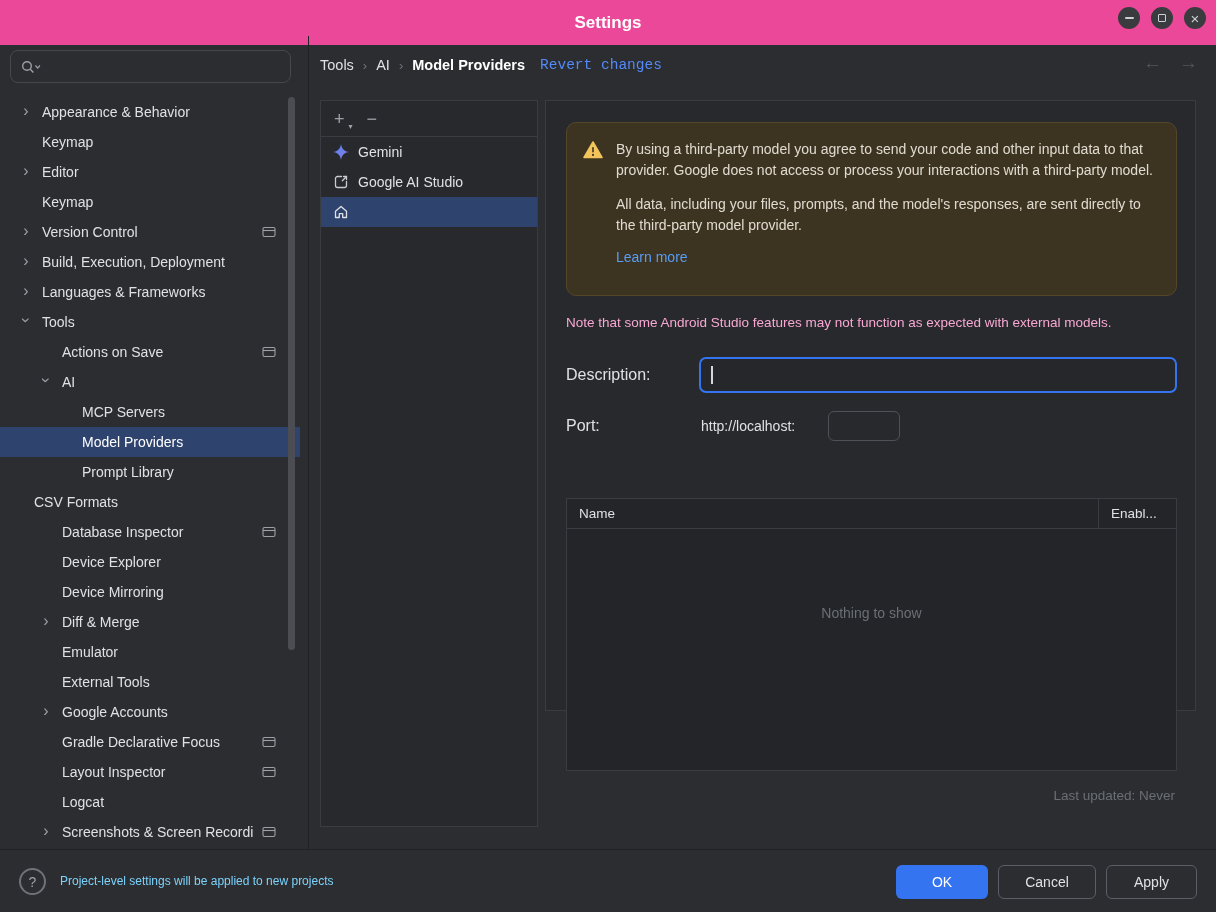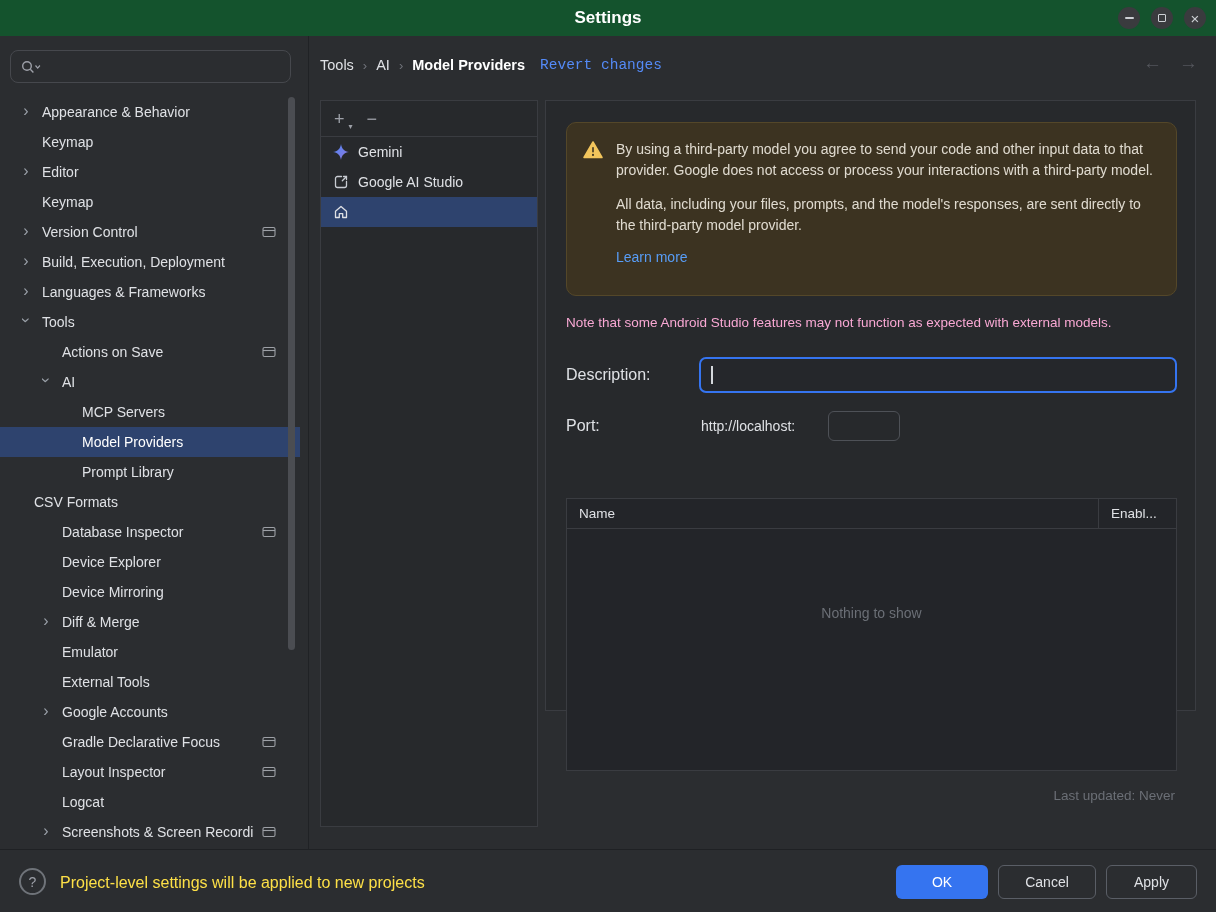--- a/index.html
+++ b/index.html
@@ -3,21 +3,21 @@
 <meta charset="utf-8">
 <style>
   * { margin:0; padding:0; box-sizing:border-box; }
   html,body { width:1216px; height:912px; }
   body {
     font-family:"Liberation Sans","DejaVu Sans",sans-serif;
     background:#2b2d30; color:#dfe1e5;
     position:relative; overflow:hidden;
   }
   
-  .titlebar { position:absolute; left:0; top:0; width:1216px; height:36px; background:#14532d; display:flex; align-items:center; justify-content:center; }
+  .titlebar { position:absolute; left:0; top:0; width:1216px; height:45px; background:#ec4899; display:flex; align-items:center; justify-content:center; }
   .title { font-size:17px; font-weight:bold; color:#ffffff; }
   .win-controls { position:absolute; right:10px; top:7px; display:flex; gap:11px; }
   .win-btn { width:22px; height:22px; border-radius:50%; background:#3a3b3e; color:#cdd0d4; display:flex; align-items:center; justify-content:center; cursor:pointer; }
   .glyph-min { width:9px; height:2px; background:#cdd0d4; border-radius:1px; }
   .glyph-max { width:8px; height:8px; border:1.4px solid #cdd0d4; border-radius:1px; }
   .glyph-close { font-size:15px; line-height:1; color:#cdd0d4; }
   
   .sidebar { position:absolute; left:0; top:36px; width:308px; height:813px; }
   .v-divider { position:absolute; left:308px; top:36px; width:1px; height:813px; background:#202225; }
   .searchbox { position:absolute; left:10px; top:14px; width:281px; height:33px; border:1px solid #46484d; border-radius:8px; display:flex; align-items:center; padding:0 9px; gap:5px; }
@@ -67,21 +67,21 @@
   .models-table { position:absolute; left:20px; top:397px; width:611px; height:273px; background:#232529; border:1px solid #3a3c41; display:flex; flex-direction:column; }
   .table-header { height:30px; border-bottom:1px solid #3a3c41; display:flex; flex:0 0 30px; }
   .th { display:flex; align-items:center; padding:0 12px; font-size:13.5px; color:#dfe1e5; cursor:pointer; }
   .th:first-child { flex:1; }
   .th.th-sec { width:78px; border-left:1px solid #3a3c41; }
   .table-body { flex:1; display:flex; align-items:center; justify-content:center; padding-bottom:74px; color:#6b6f76; font-size:14px; }
   .last-updated { position:absolute; right:20px; top:687px; font-size:13.5px; color:#6b6f76; }
   
   .footer { position:absolute; left:0; top:849px; width:1216px; height:63px; border-top:1px solid #1f2124; }
   .help-circle { position:absolute; left:19px; top:18px; width:27px; height:27px; border:2px solid #6f7379; border-radius:50%; color:#9da0a8; display:flex; align-items:center; justify-content:center; font-size:14px; cursor:pointer; }
-  .footer-note { position:absolute; left:60px; top:24px; color:#fde047; font-size:16px; }
+  .footer-note { position:absolute; left:60px; top:24px; color:#7dd3fc; font-size:12px; }
   .btn { position:absolute; top:15px; height:34px; border-radius:6px; font-size:14px; display:flex; align-items:center; justify-content:center; cursor:pointer; }
   .btn-ok { left:896px; width:92px; background:#3574f0; color:#ffffff; }
   .btn-cancel { left:998px; width:98px; border:1px solid #5a5e66; color:#dfe1e5; }
   .btn-apply { left:1106px; width:91px; border:1px solid #5a5e66; color:#dfe1e5; }
 </style>
 </head>
 <body>
 
 <div class="titlebar">
   <div class="title">Settings</div>

